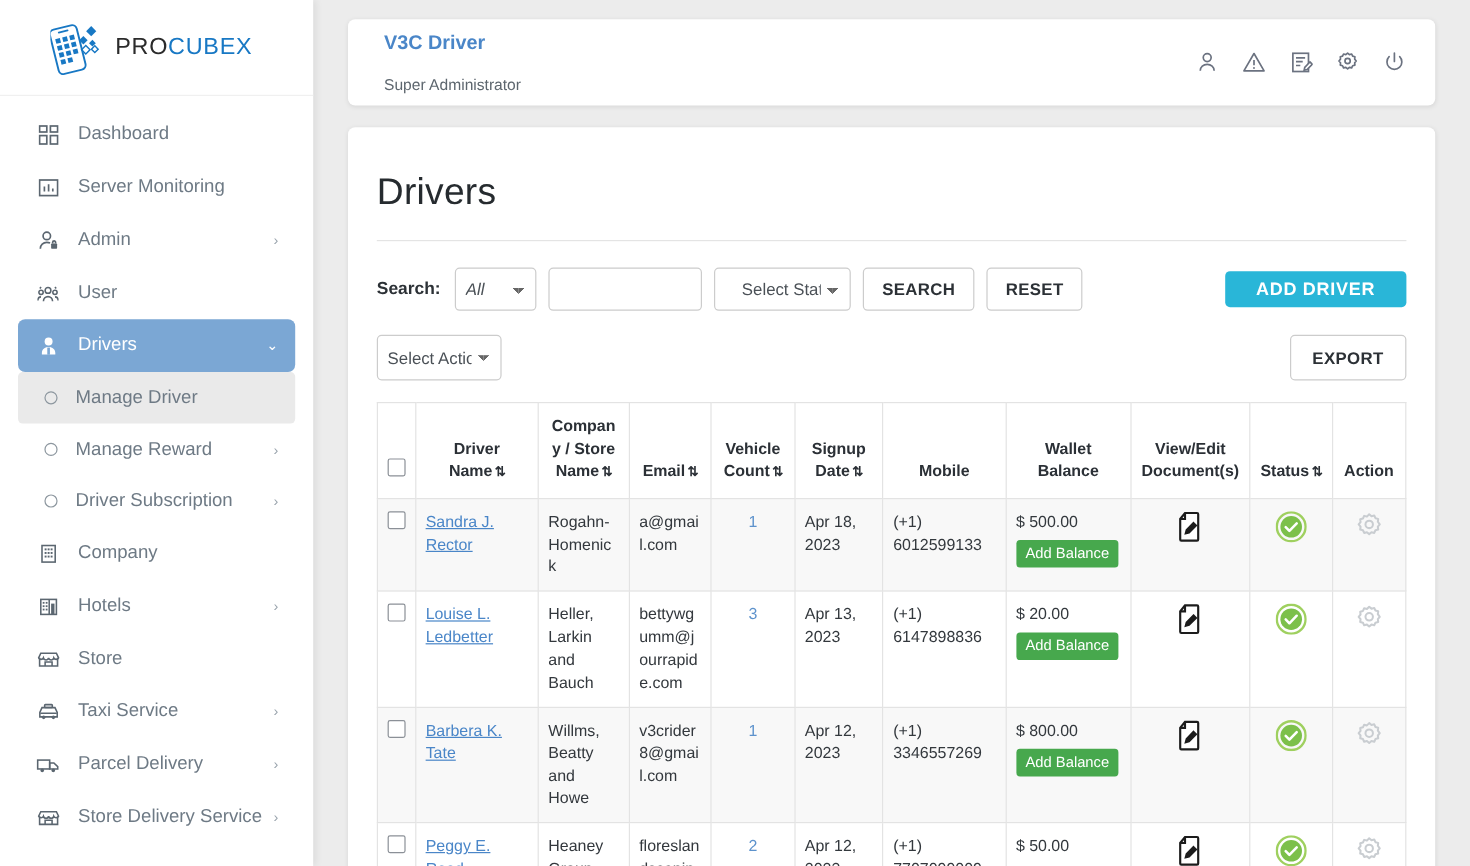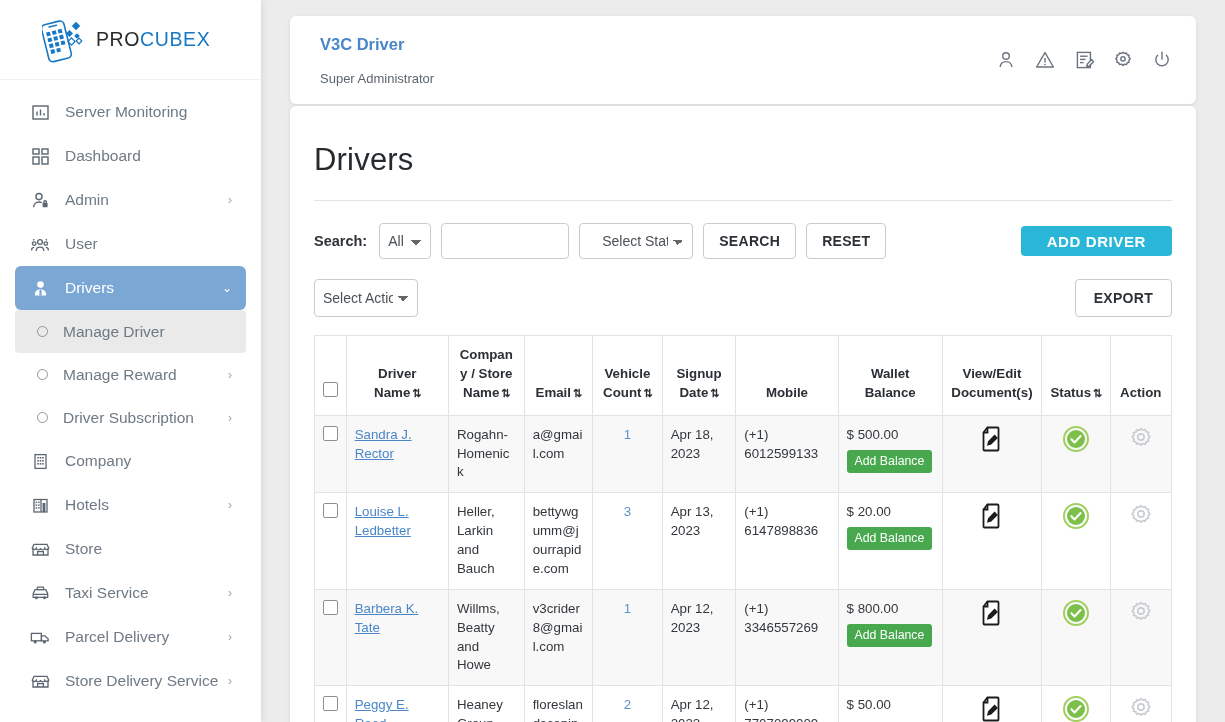--- a/index.html
+++ b/index.html
@@ -73,21 +73,21 @@
     width: 11px; height: 11px; border-radius: 50%;
     border: 1.6px solid #8d979f; flex: none;
   }
   .sub-item .si-label { margin-left: 15px; flex: 1; white-space: nowrap; }
   .sub-item .si-arrow { font-size: 12px; color: #9aa4ad; }
 
   
   #topbar {
     position: absolute;
     left: 290px; top: 16px;
-    width: 906px; height: 88px;
+    width: 906px; height: 72px;
     background: #fff;
     border-radius: 6px;
     box-shadow: 0 1px 4px rgba(0,0,0,.09);
     display: flex; align-items: center;
     padding: 0 24px 0 30px;
   }
   #topbar .tb-left { flex: 1; }
   #tb-title { color: #4a86c8; font-size: 16.5px; font-weight: 600; line-height: 1.25; }
   #tb-sub { color: #5d666e; font-size: 13px; margin-top: 16px; }
   #tb-icons { display: flex; align-items: center; gap: 19px; color: #6b7280; }
@@ -129,21 +129,21 @@
     outline: none;
   }
   select.ctl { appearance: none; -webkit-appearance: none; padding-right: 24px;
     background-image:
       linear-gradient(45deg, transparent 50%, #666 50%),
       linear-gradient(135deg, #666 50%, transparent 50%);
     background-position: calc(100% - 14px) 16px, calc(100% - 9px) 16px;
     background-size: 5px 5px, 5px 5px;
     background-repeat: no-repeat;
   }
-  #sel-all { width: 52px; }
+  #sel-all { width: 68px; font-style: italic; }
   #search-text { width: 128px; }
   #sel-status { width: 114px; padding-left: 22px; }
   .btn-plain {
     height: 36px; padding: 0 15px;
     border: 1px solid #ccc; border-radius: 4px;
     background: #fff; color: #2c3136;
     font-size: 14px; font-weight: bold; letter-spacing: .3px;
     font-family: "Liberation Sans", sans-serif;
     cursor: pointer;
   }
@@ -263,40 +263,40 @@
     <div class="logo-text">
       <span class="pro">PRO</span><span class="cubex">CUBEX</span>
     </div>
   </div>
 
   <div id="nav">
 
     <div class="nav-item">
       <span class="ni-icon">
         <svg width="17" height="17" viewBox="0 0 17 17" fill="none" stroke="currentColor" stroke-width="1.4">
+          <rect x="1" y="1" width="6" height="5"></rect>
+            <rect x="10" y="1" width="6" height="5"></rect>
+          <rect x="1" y="9" width="6" height="7"></rect>
+            <rect x="10" y="9" width="6" height="7"></rect>
+        </svg>
+      </span>
+      <span class="ni-label">Dashboard</span>
+      <span class="ni-arrow"></span>
+    </div>
+
+    <div class="nav-item">
+      <span class="ni-icon">
+        <svg width="17" height="17" viewBox="0 0 17 17" fill="none" stroke="currentColor" stroke-width="1.4">
           <rect x="1" y="2" width="15" height="13"></rect>
           <line x1="5" y1="11.5" x2="5" y2="7.5"></line>
             <line x1="8.5" y1="11.5" x2="8.5" y2="5.5"></line>
             <line x1="12" y1="11.5" x2="12" y2="9"></line>
         </svg>
       </span>
       <span class="ni-label">Server Monitoring</span>
-      <span class="ni-arrow"></span>
-    </div>
-
-    <div class="nav-item">
-      <span class="ni-icon">
-        <svg width="17" height="17" viewBox="0 0 17 17" fill="none" stroke="currentColor" stroke-width="1.4">
-          <rect x="1" y="1" width="6" height="5"></rect>
-            <rect x="10" y="1" width="6" height="5"></rect>
-          <rect x="1" y="9" width="6" height="7"></rect>
-            <rect x="10" y="9" width="6" height="7"></rect>
-        </svg>
-      </span>
-      <span class="ni-label">Dashboard</span>
       <span class="ni-arrow"></span>
     </div>
 
     <div class="nav-item">
       <span class="ni-icon">
         <svg width="17" height="17" viewBox="0 0 17 17" fill="none" stroke="currentColor" stroke-width="1.4">
           <circle cx="7" cy="4.6" r="3.1"></circle>
             <path d="M1.6 15.2c0-3.1 2.4-5.2 5.4-5.2 1 0 1.9.2 2.7.6"></path>
           <rect x="10.6" y="11" width="5" height="4.2" rx=".6" fill="currentColor" stroke="none"></rect>
           <path d="M11.9 11V9.9a1.2 1.2 0 0 1 2.4 0V11"></path>

